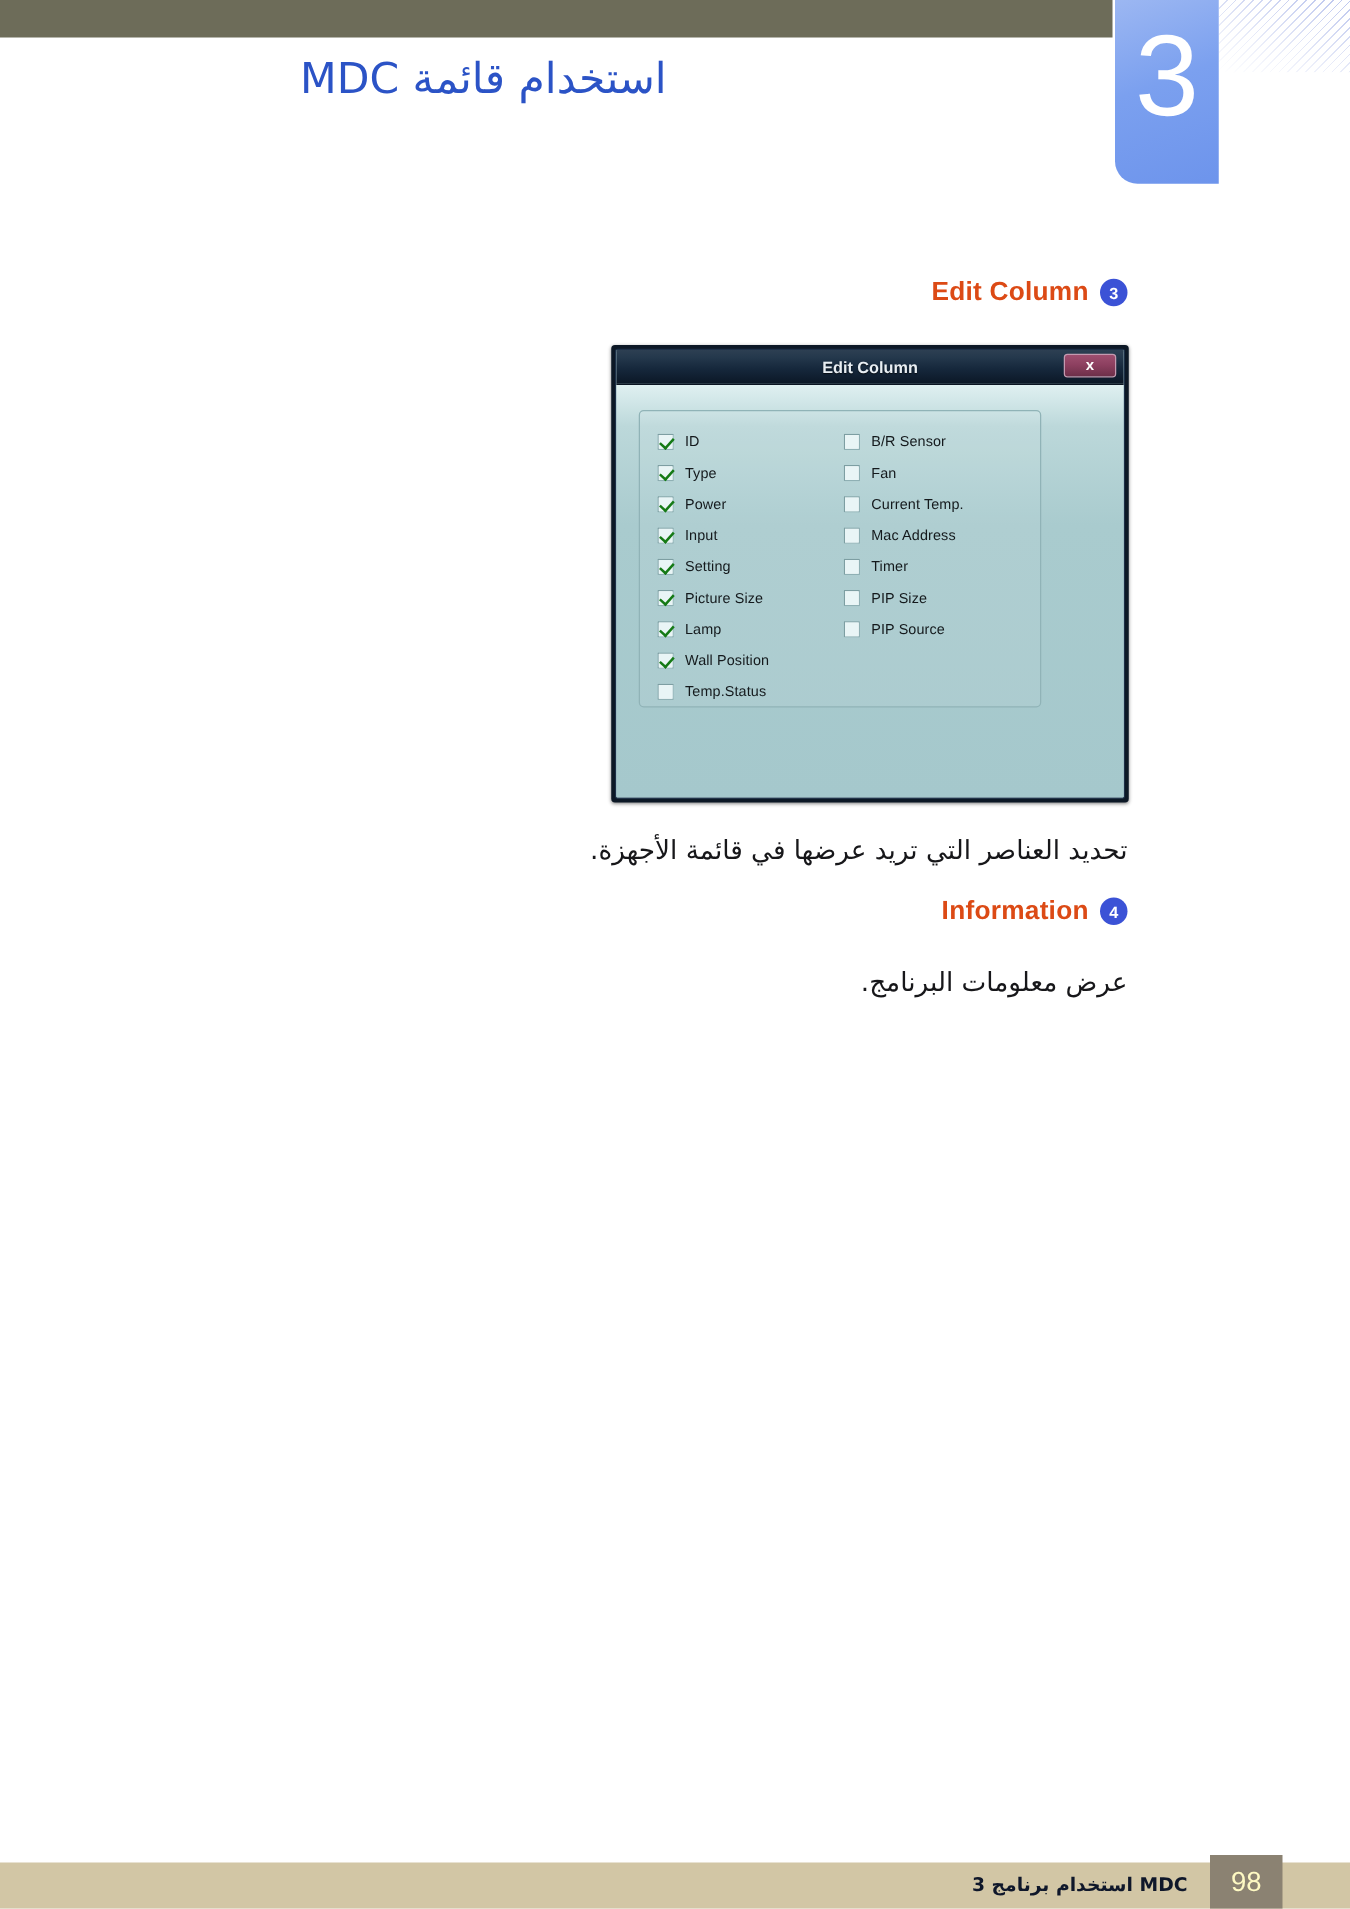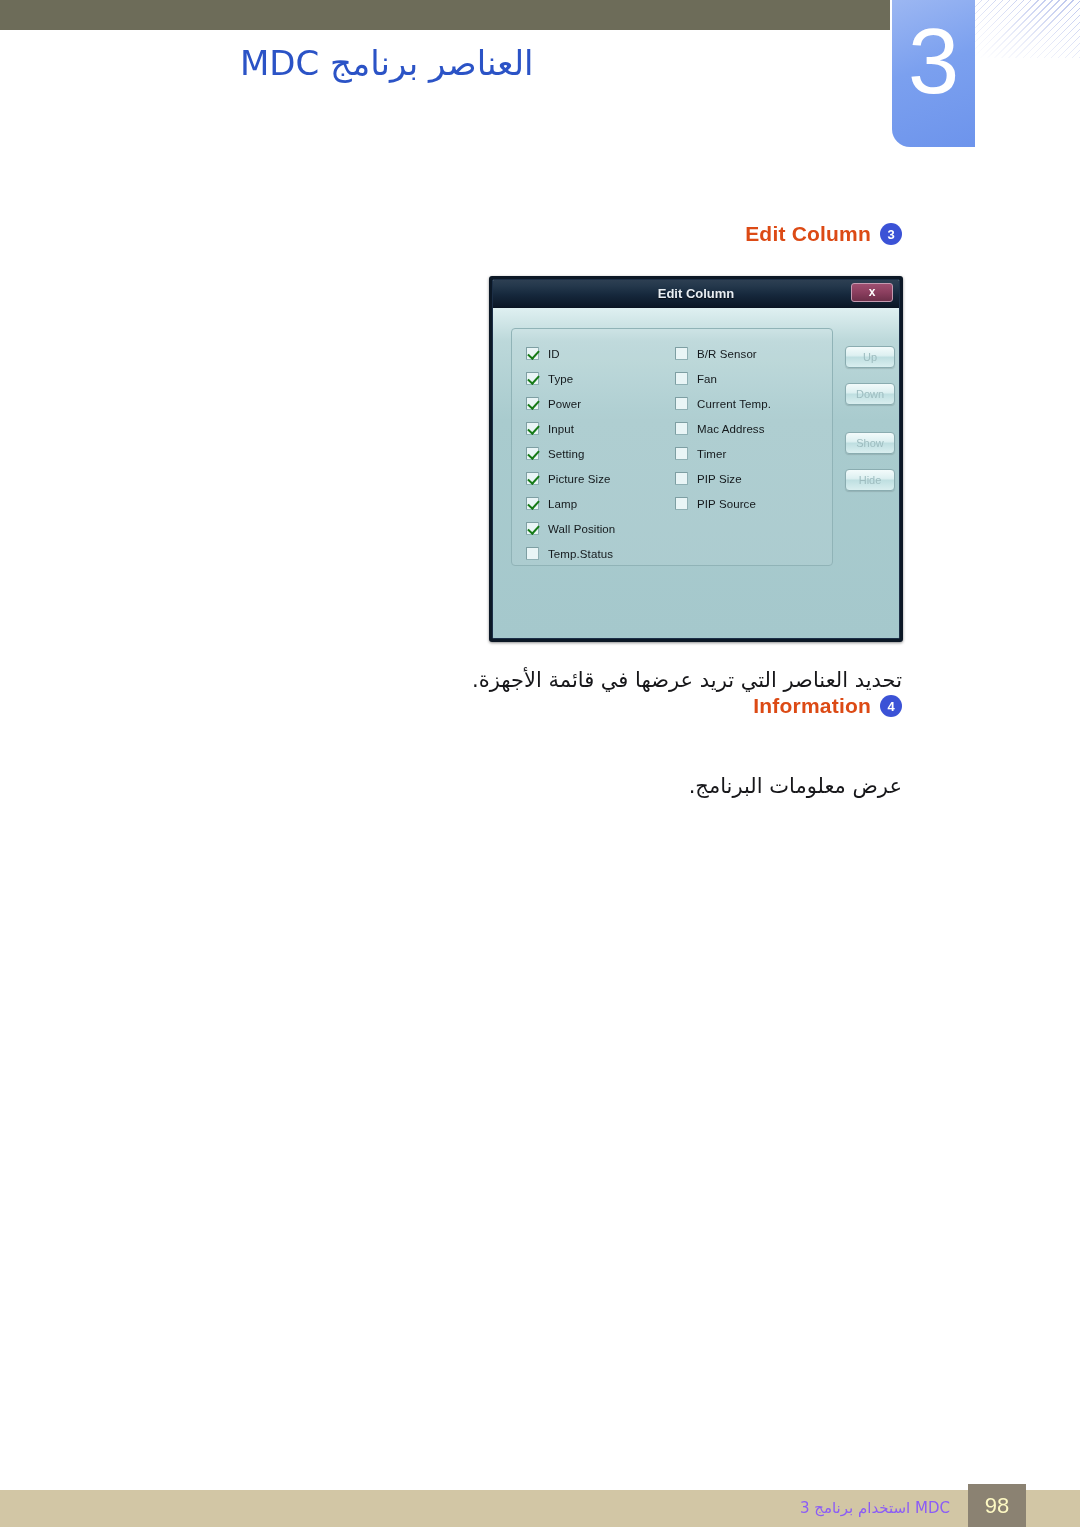--- a/index.html
+++ b/index.html
@@ -102,21 +102,21 @@
     color: #ffffff;
     font-size: 13px;
     font-weight: bold;
     display: flex;
     align-items: center;
     justify-content: center;
     font-family: "Liberation Sans", sans-serif;
   }
 
   #head-edit-column { right: 178px; top: 72px; }
-  #head-information { right: 178px; top: 544px; }
+  #head-information { right: 178px; top: 567px; }
 
   .body-note {
     position: absolute;
     direction: rtl;
     text-align: center;
     font-size: 21px;
     line-height: 24px;
     color: #17171a;
     font-family: "DejaVu Sans", "Liberation Sans", sans-serif;
     white-space: nowrap;
@@ -300,35 +300,36 @@
     text-align: center;
     font-family: "Liberation Sans", sans-serif;
   }
   .ftr-text {
     position: absolute;
     right: 130px; top: 10px;
     height: 37px;
     line-height: 37px;
     direction: rtl;
     font-size: 15px;
-    color: #8b5cf6;
+    color: #0f172a;
     font-family: "DejaVu Sans", "Liberation Sans", sans-serif;
     white-space: nowrap;
+    font-weight: bold;
   }
 </style>
 </head>
 <body>
 
 <div id="header">
   <div class="hdr-olive-bar"></div>
   <div class="hdr-stripes"></div>
   <div class="hdr-chapter-box">
     <div class="hdr-chapter-num">3</div>
   </div>
-  <div class="hdr-title">العناصر برنامج MDC</div>
+  <div class="hdr-title">استخدام قائمة MDC</div>
 </div>
 
 <div id="content">
 
   <div id="head-edit-column" class="section-head">
     <span class="sh-label">Edit Column</span>
     <span class="sh-badge">3</span>
   </div>
 
   <div id="edit-column-dialog">
@@ -405,26 +406,20 @@
                 <span class="cb-box checked"></span>
                 <span class="cb-label">Wall Position</span>
               </div>
               <div class="cb-row">
                 <span class="cb-box"></span>
                 <span class="cb-label">Temp.Status</span>
               </div>
             </div>
         </div>
 
-        <div class="side-btns" id="side-buttons">
-            <div class="dlg-btn disabled">Up</div>
-            <div class="dlg-btn disabled gap-sm">Down</div>
-            <div class="dlg-btn disabled gap-lg">Show</div>
-            <div class="dlg-btn disabled gap-sm">Hide</div>
-          </div>
 
 
       </div>
     </div>
   </div>
 
   <div id="note-edit-column" class="body-note">تحديد العناصر التي تريد عرضها في قائمة الأجهزة.</div>
 
   <div id="head-information" class="section-head">
     <span class="sh-label">Information</span>

